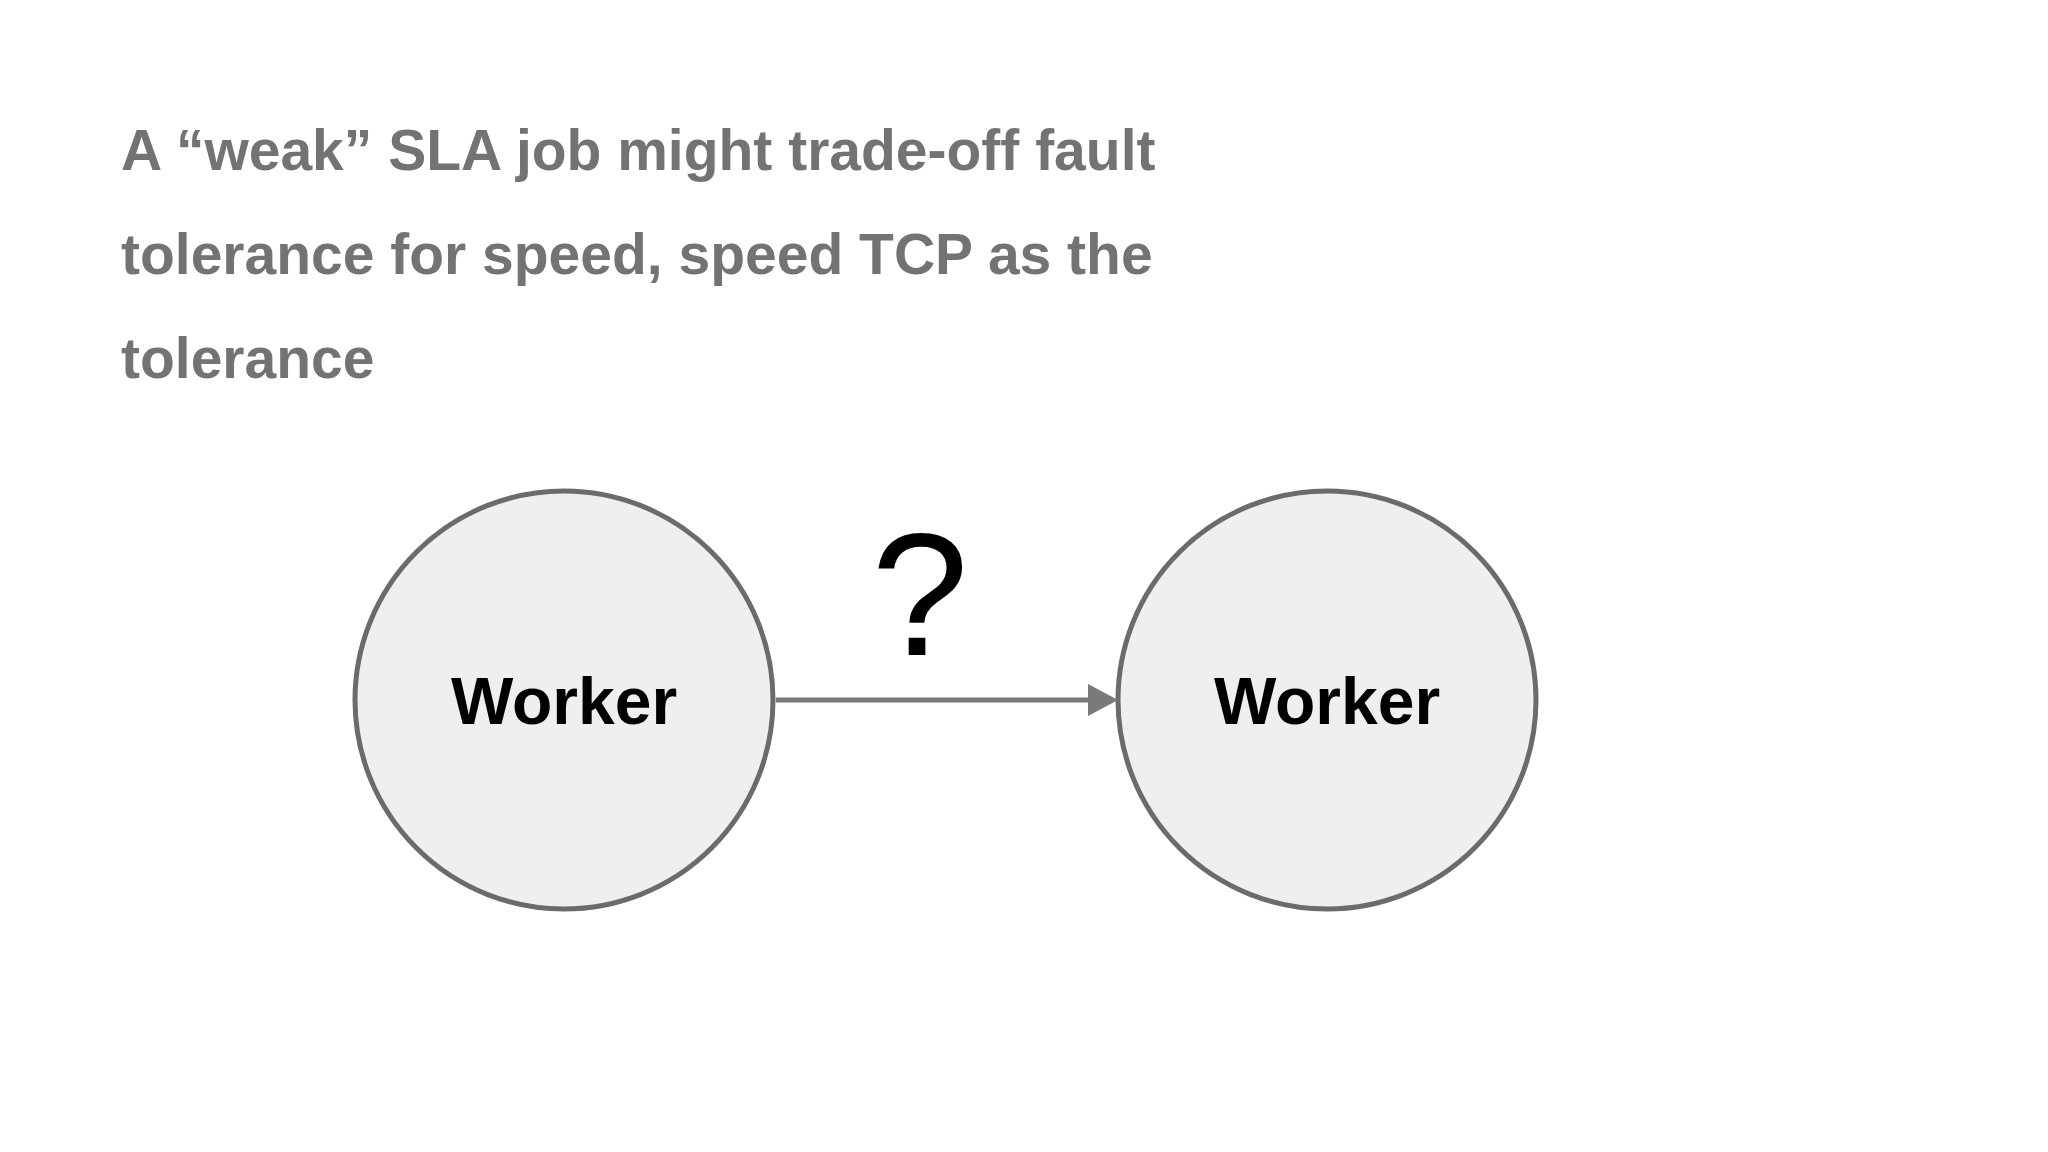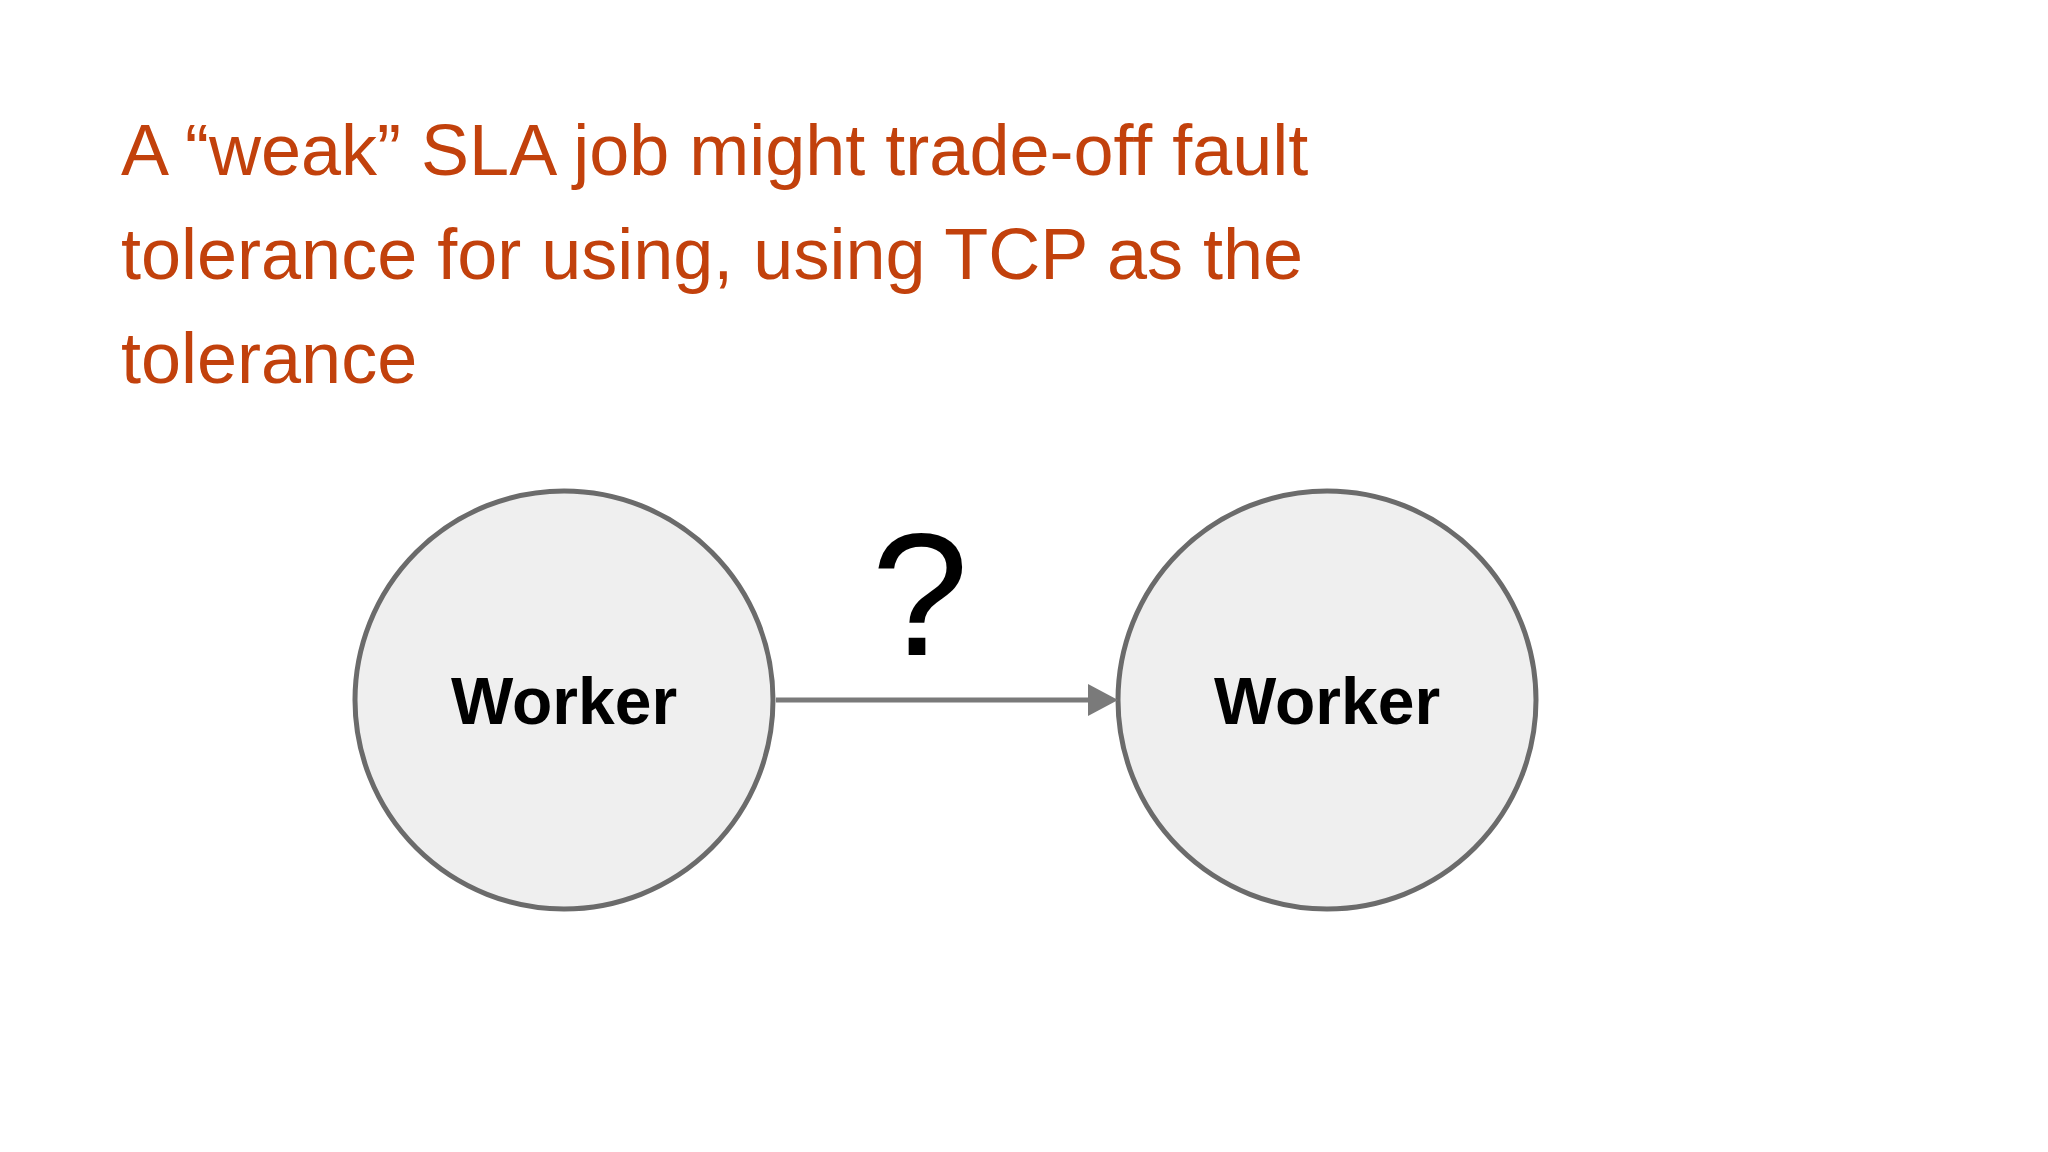--- a/index.html
+++ b/index.html
@@ -12,24 +12,24 @@
     width: 2048px;
     height: 1152px;
     background: #ffffff;
     overflow: hidden;
     font-family: "Liberation Sans", "DejaVu Sans", sans-serif;
   }
   .slide-title {
     position: absolute;
     left: 121px;
     top: 98px;
-    color: #c2410c;
-    font-size: 72px;
+    color: #737373;
+    font-size: 57px;
     line-height: 104px;
-    font-weight: 400;
+    font-weight: 700;
     letter-spacing: 0px;
   }
   .slide-title .title-line {
     white-space: nowrap;
   }
   .diagram-svg {
     position: absolute;
     left: 0;
     top: 0;
   }
@@ -61,21 +61,21 @@
     text-anchor: middle;
   }
 </style>
 </head>
 <body>
 
 <div class="slide">
 
   <div class="slide-title">
     <div class="title-line">A “weak” SLA job might trade-off fault</div>
-    <div class="title-line">tolerance for using, using TCP as the</div>
+    <div class="title-line">tolerance for speed, speed TCP as the</div>
     <div class="title-line">tolerance</div>
   </div>
 
   <svg class="diagram-svg" width="2048" height="1152" viewBox="0 0 2048 1152">
 
     <circle class="node-circle" cx="564" cy="700" r="209"></circle>
     <text class="node-label" x="564" y="724">Worker</text>
 
     <circle class="node-circle" cx="1327" cy="700" r="209"></circle>
     <text class="node-label" x="1327" y="724">Worker</text>

